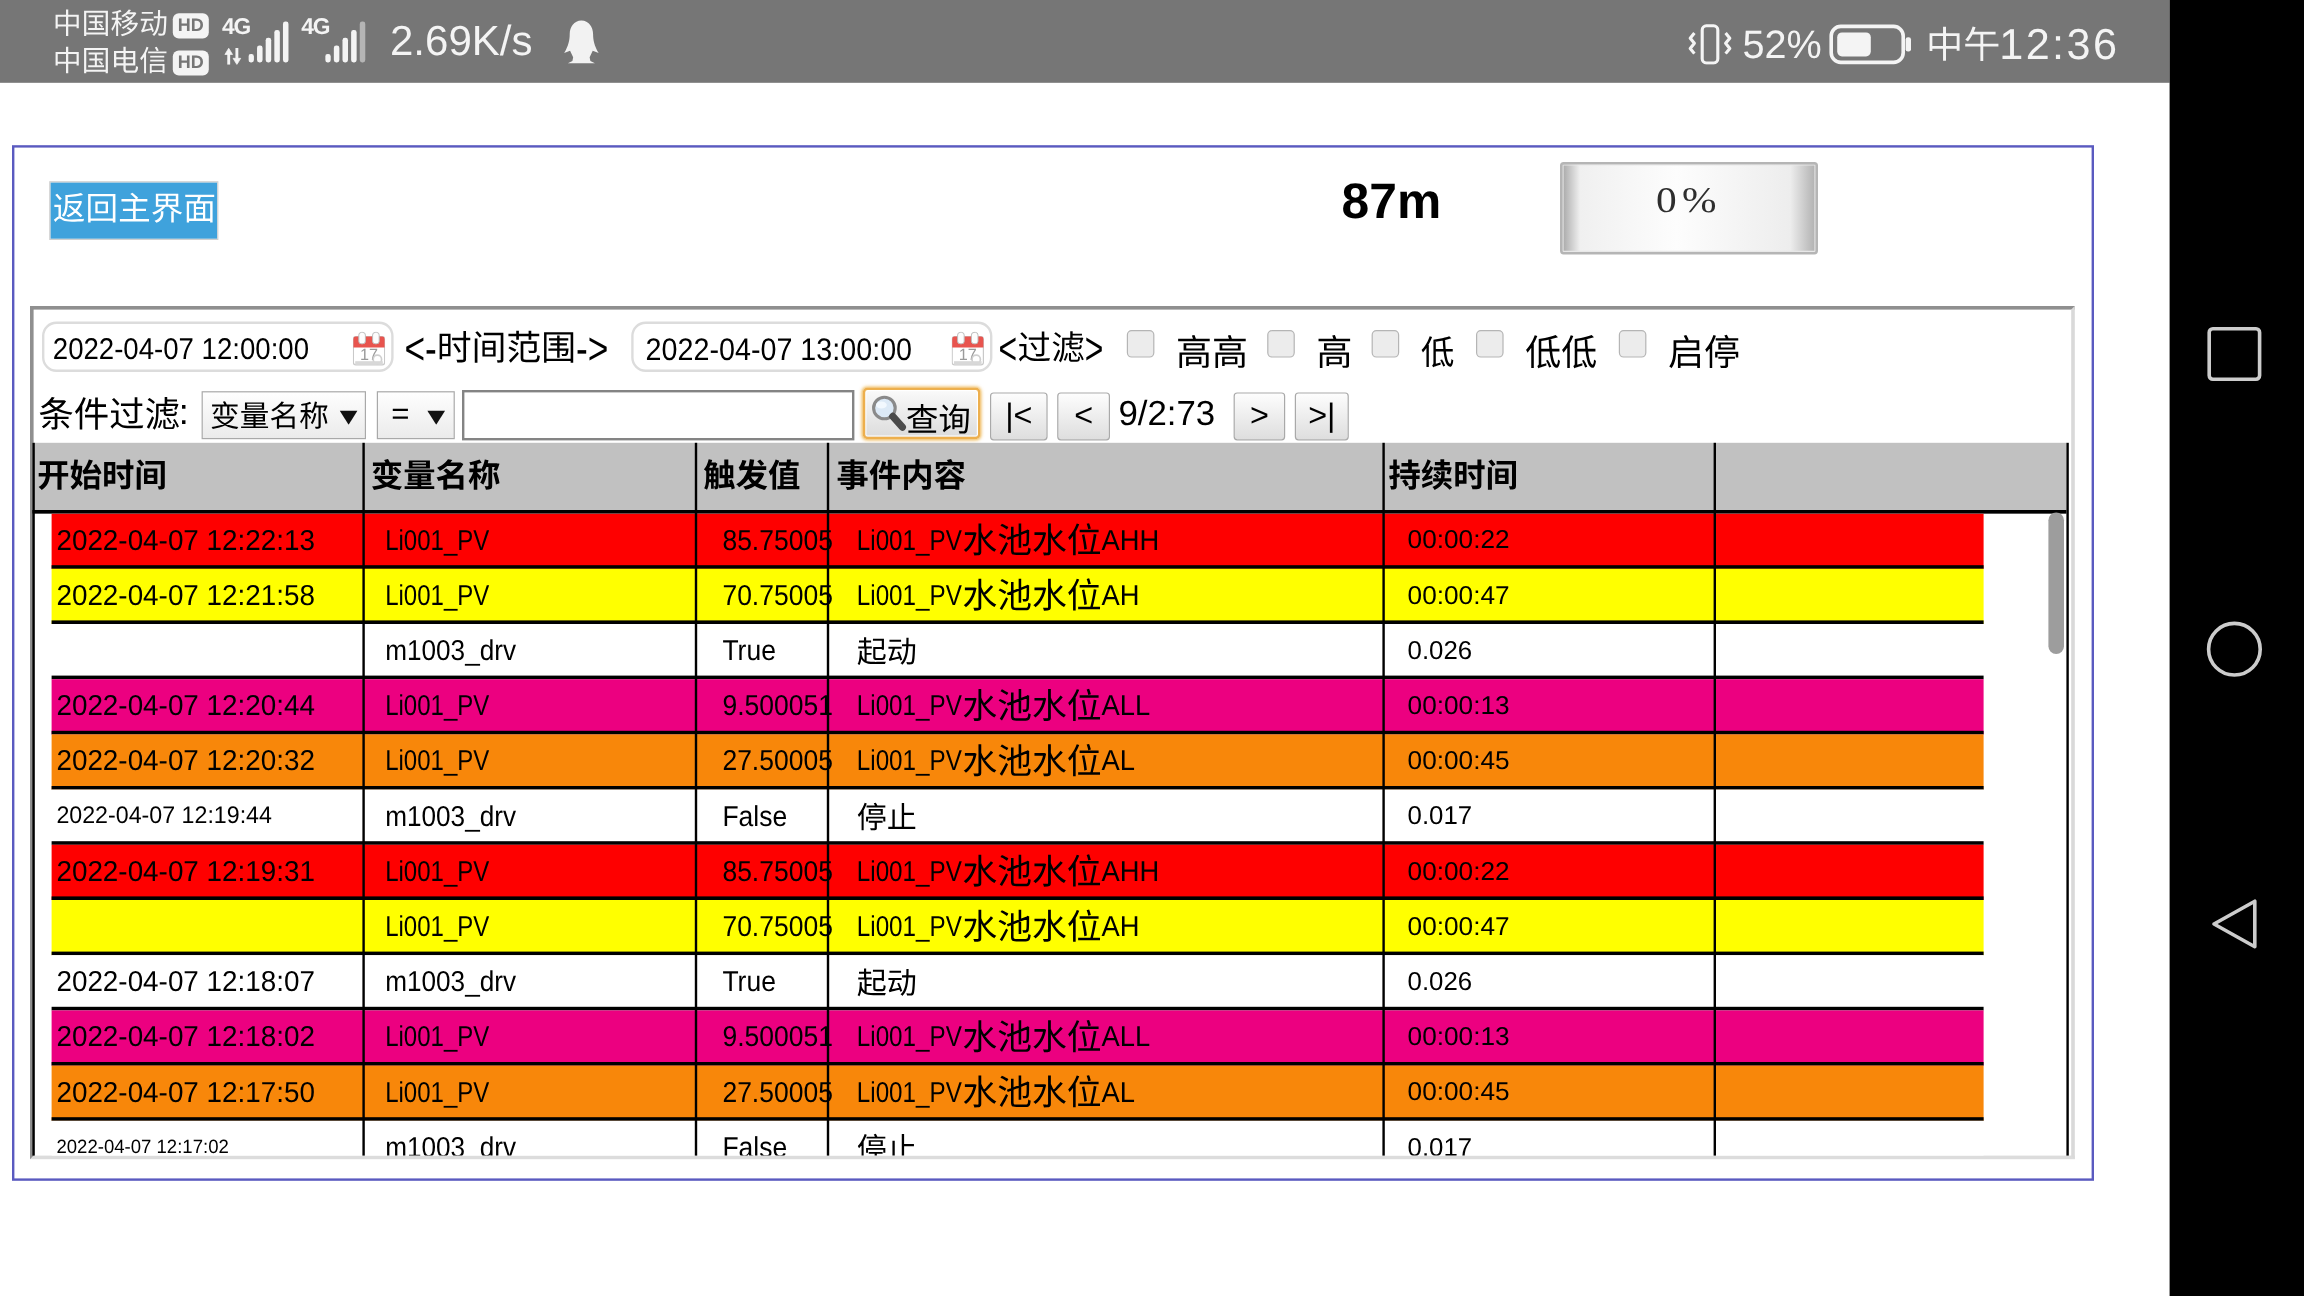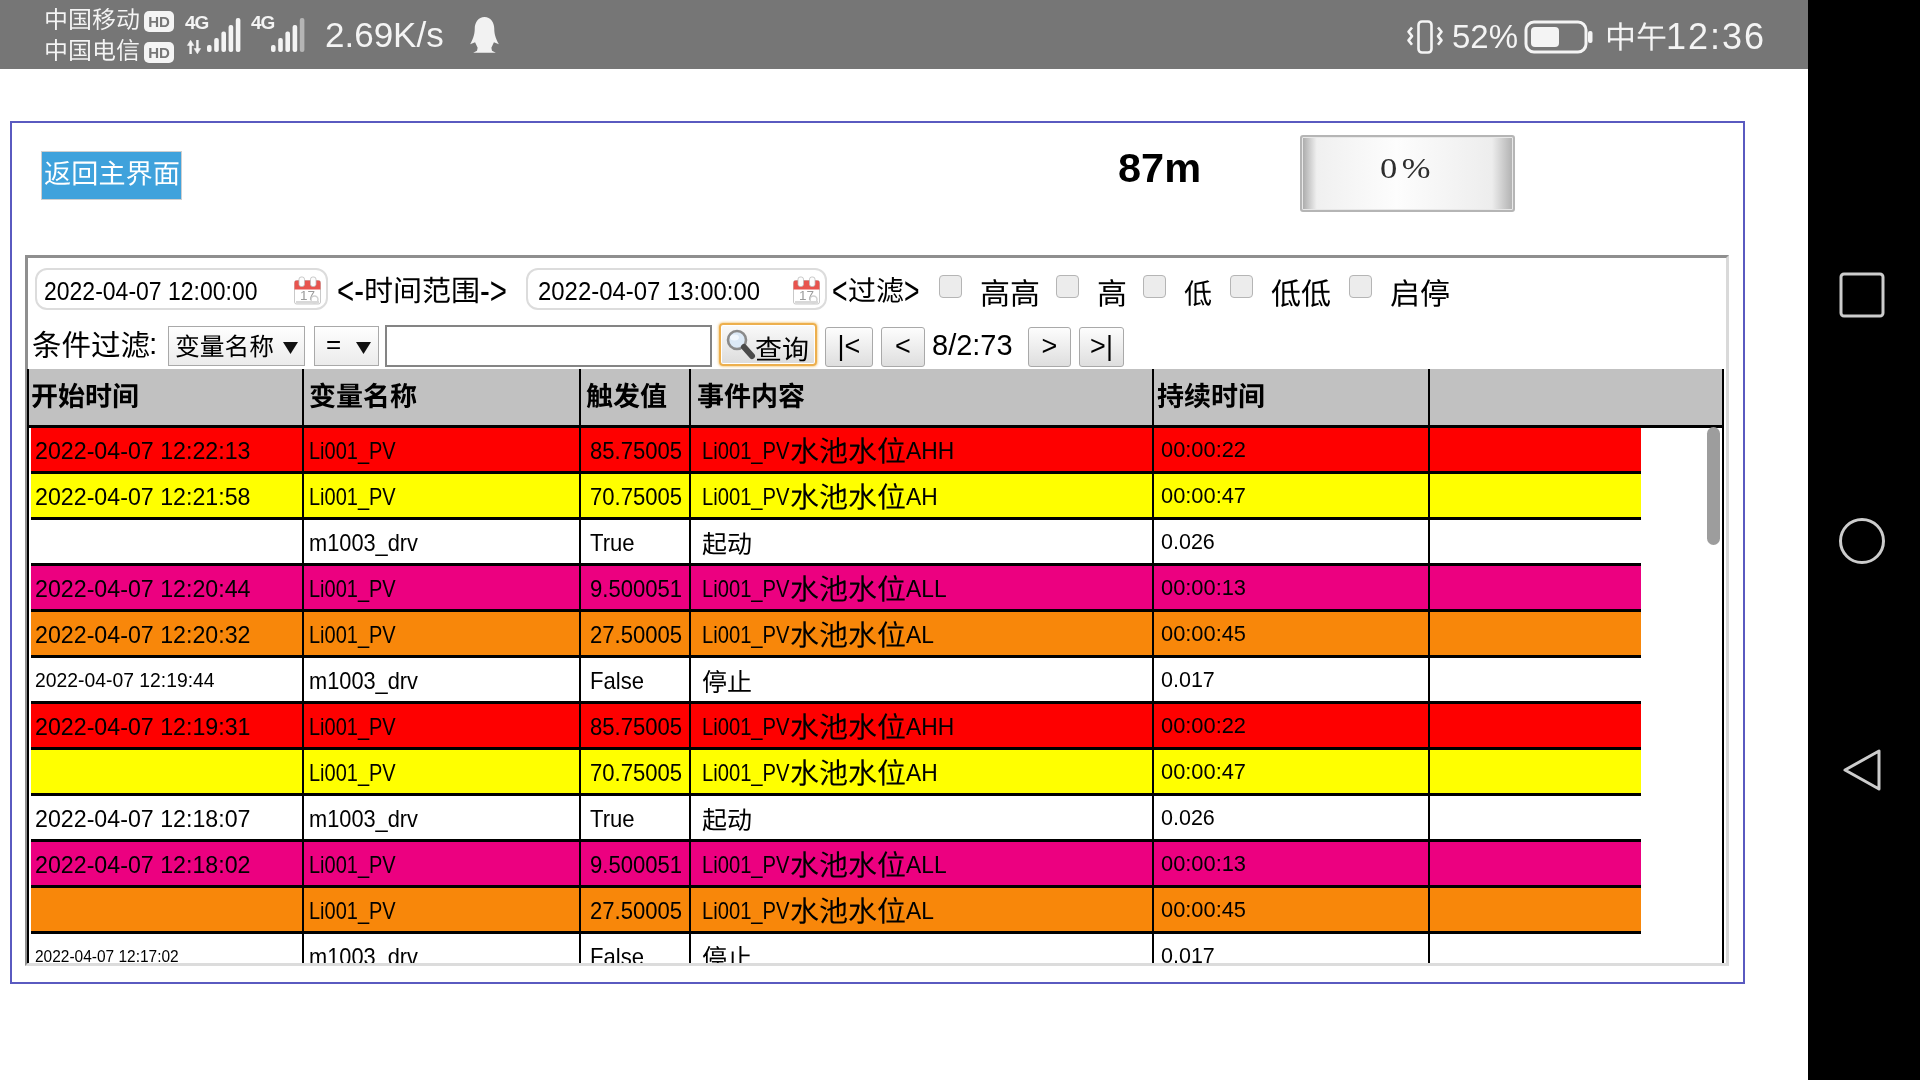--- a/index.html
+++ b/index.html
@@ -260,21 +260,21 @@
 <line x1="20" y1="19" x2="28" y2="28" stroke="#4a4a4a" stroke-width="6" stroke-linecap="round"></line>
 </svg>
 <div class="a" style="left:755px;top:330px;color:#000"><svg style="width:54px;height:38px;" viewBox="0 -880 2000 1000">
       <g transform="scale(1,-1)" fill="currentColor">
         <use href="#r67E5" x="0"></use>
         <use href="#r8BE2" x="1000"></use>
       </g>
     </svg></div>
 <div class="a" style="left:825px;top:327px;width:48px;height:40px;border:1px solid #a9a9a9;border-radius:3px;background:linear-gradient(#fdfdfd,#dedede);color:#000;font-size:27px;text-align:center;line-height:37px">|&lt;</div>
 <div class="a" style="left:881px;top:327px;width:44px;height:40px;border:1px solid #a9a9a9;border-radius:3px;background:linear-gradient(#fdfdfd,#dedede);color:#000;font-size:27px;text-align:center;line-height:37px">&lt;</div>
-<div class="a" style="left:932px;top:329px;font-size:29px;color:#000">8/2:73</div>
+<div class="a" style="left:932px;top:329px;font-size:29px;color:#000">9/2:73</div>
 <div class="a" style="left:1028px;top:327px;width:43px;height:40px;border:1px solid #a9a9a9;border-radius:3px;background:linear-gradient(#fdfdfd,#dedede);color:#000;font-size:27px;text-align:center;line-height:37px">&gt;</div>
 <div class="a" style="left:1079px;top:327px;width:45px;height:40px;border:1px solid #a9a9a9;border-radius:3px;background:linear-gradient(#fdfdfd,#dedede);color:#000;font-size:27px;text-align:center;line-height:37px">&gt;|</div>
 <div class="a" style="left:27px;top:369px;width:1695px;height:59px;background:#c1c1c1;border-bottom:3px solid #000"></div>
 <div class="a" style="left:31px;top:382px;color:#000"><svg style="width:108px;height:27px;vertical-align:-3.2px;" viewBox="0 -880 4000 1000">
       <g transform="scale(1,-1)" fill="currentColor">
         <use href="#b5F00" x="0"></use>
         <use href="#b59CB" x="1000"></use>
         <use href="#b65F6" x="2000"></use>
         <use href="#b95F4" x="3000"></use>
       </g>
@@ -303,21 +303,21 @@
       </g>
     </svg></div>
 <div class="a" style="left:1157px;top:382px;color:#000"><svg style="width:108px;height:27px;vertical-align:-3.2px;" viewBox="0 -880 4000 1000">
       <g transform="scale(1,-1)" fill="currentColor">
         <use href="#b6301" x="0"></use>
         <use href="#b7EED" x="1000"></use>
         <use href="#b65F6" x="2000"></use>
         <use href="#b95F4" x="3000"></use>
       </g>
     </svg></div>
-<div class="a" style="left:4px;top:428px;width:1637px;height:535px;overflow:hidden">
+<div class="a" style="left:16px;top:428px;width:1637px;height:535px;overflow:hidden">
     <div class="a" style="left:27px;top:0px;width:1695px;height:46px;background:#fe0000;border-bottom:3px solid #000;"></div>
     <div class="a" style="left:31px;top:1px;line-height:43px;color:#000;font-size:24px"><span style="display:inline-block;transform:scaleX(0.9670);transform-origin:0 50%;margin-right:-7.4px;">2022-04-07 12:22:13</span></div>
     <div class="a" style="left:305px;top:1px;line-height:43px;color:#000;font-size:24px"><span style="display:inline-block;transform:scaleX(0.8330);transform-origin:0 50%;margin-right:-17.4px;">Li001_PV</span></div>
     <div class="a" style="left:586px;top:1px;line-height:43px;color:#000;font-size:24px"><span style="display:inline-block;transform:scaleX(0.9200);transform-origin:0 50%;margin-right:-8.0px;">85.75005</span></div>
     <div class="a" style="left:698px;top:1px;line-height:43px;color:#000;font-size:24px"><span style="display:inline-block;transform:scaleX(0.8407);transform-origin:0 50%;margin-right:-16.6px;">Li001_PV</span><svg style="width:116px;height:29px;vertical-align:-6.4px;" viewBox="0 -880 4000 1000">
         <g transform="scale(1,-1)" fill="currentColor">
           <use href="#r6C34" x="0"></use>
           <use href="#r6C60" x="1000"></use>
           <use href="#r6C34" x="2000"></use>
           <use href="#r4F4D" x="3000"></use>
@@ -427,20 +427,21 @@
     <div class="a" style="left:698px;top:415px;line-height:43px;color:#000;font-size:24px"><span style="display:inline-block;transform:scaleX(0.8407);transform-origin:0 50%;margin-right:-16.6px;">Li001_PV</span><svg style="width:116px;height:29px;vertical-align:-6.4px;" viewBox="0 -880 4000 1000">
         <g transform="scale(1,-1)" fill="currentColor">
           <use href="#r6C34" x="0"></use>
           <use href="#r6C60" x="1000"></use>
           <use href="#r6C34" x="2000"></use>
           <use href="#r4F4D" x="3000"></use>
         </g>
       </svg><span style="display:inline-block;transform:scaleX(0.9500);transform-origin:0 50%;margin-right:-2.1px;">ALL</span></div>
     <div class="a" style="left:1157px;top:415px;line-height:43px;color:#000;font-size:21.5px"><span style="display:inline-block;transform:scaleX(1.0156);transform-origin:0 50%;margin-right:1.3px;">00:00:13</span></div>
     <div class="a" style="left:27px;top:460px;width:1695px;height:46px;background:#f8870a;border-bottom:3px solid #000;"></div>
+    <div class="a" style="left:31px;top:461px;line-height:43px;color:#000;font-size:24px"><span style="display:inline-block;transform:scaleX(0.9670);transform-origin:0 50%;margin-right:-7.4px;">2022-04-07 12:17:50</span></div>
     <div class="a" style="left:305px;top:461px;line-height:43px;color:#000;font-size:24px"><span style="display:inline-block;transform:scaleX(0.8330);transform-origin:0 50%;margin-right:-17.4px;">Li001_PV</span></div>
     <div class="a" style="left:586px;top:461px;line-height:43px;color:#000;font-size:24px"><span style="display:inline-block;transform:scaleX(0.9200);transform-origin:0 50%;margin-right:-8.0px;">27.50005</span></div>
     <div class="a" style="left:698px;top:461px;line-height:43px;color:#000;font-size:24px"><span style="display:inline-block;transform:scaleX(0.8407);transform-origin:0 50%;margin-right:-16.6px;">Li001_PV</span><svg style="width:116px;height:29px;vertical-align:-6.4px;" viewBox="0 -880 4000 1000">
         <g transform="scale(1,-1)" fill="currentColor">
           <use href="#r6C34" x="0"></use>
           <use href="#r6C60" x="1000"></use>
           <use href="#r6C34" x="2000"></use>
           <use href="#r4F4D" x="3000"></use>
         </g>
       </svg><span style="display:inline-block;transform:scaleX(0.9500);transform-origin:0 50%;margin-right:-1.5px;">AL</span></div>

